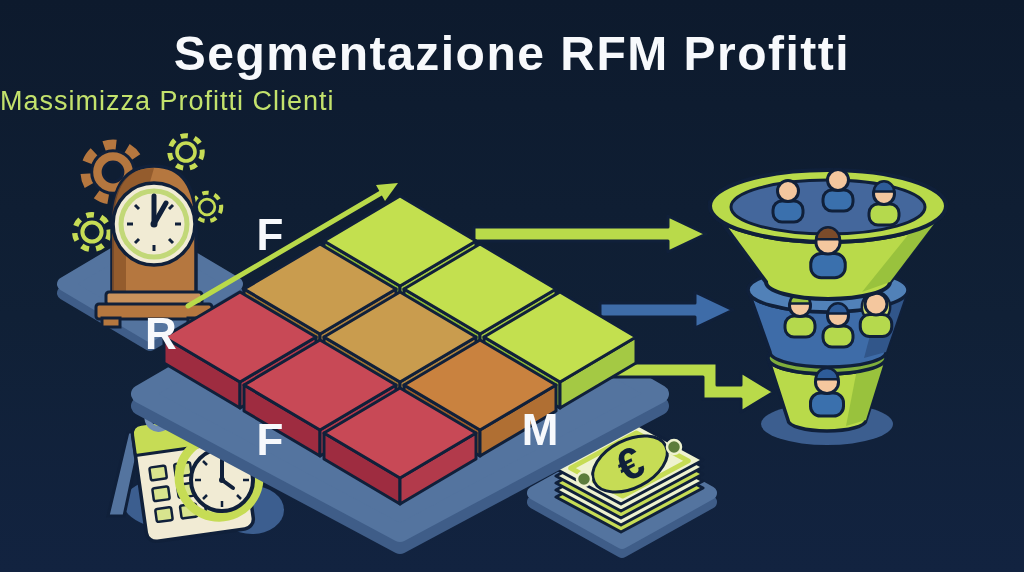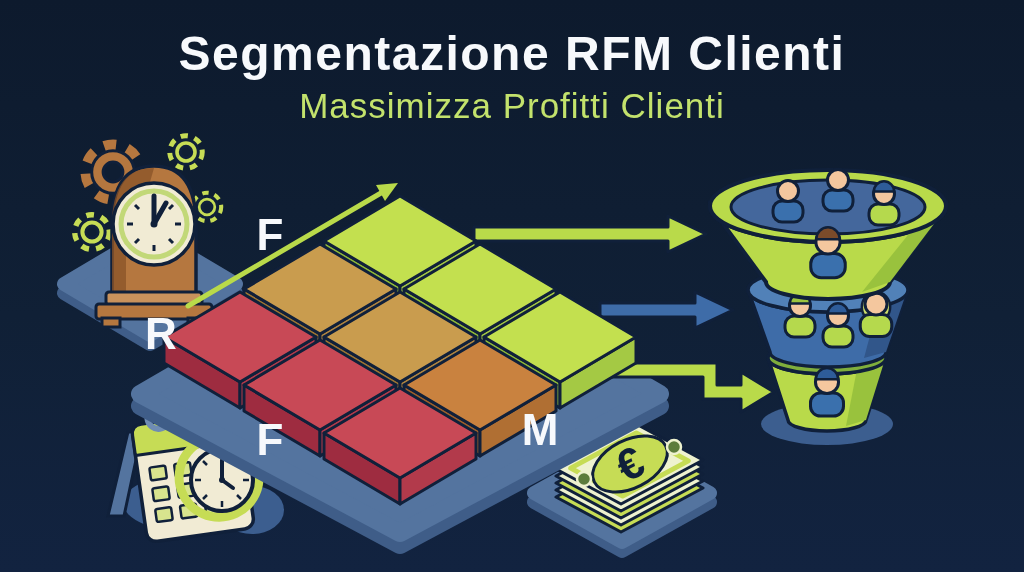--- a/index.html
+++ b/index.html
@@ -2,22 +2,22 @@
 <html style="--bg: #0f1e33; --ink: #10203a; --white: #f7f9fc; --subtitle: #c3e26c; --green: #b9da4a; --greenDark: #99c23d; --greenRim: #7fae3c; --blue: #3e6ca8; --blueLight: #5181b8; --blueShade: #31568a; --interior: #44679c; --platform: #54749f; --platformDark: #3f5d88; --shadow: #3c5e8f; --cream: #f1ebd4; --skin: #f4c79e; --brown: #b5773f; --brownDark: #8a5328; --brownLight: #c9925c; --billPale: #eef2cf; --billGreen: #c6dc55; --billDot: #5c7c3c; --ring: #6f8cb3;"><head>
 <meta charset="utf-8">
 <style>
   html,body{margin:0;padding:0;background:#0f1e33;}
   .stage{position:relative;width:1024px;height:572px;overflow:hidden;
          background:linear-gradient(180deg,#0d1a2d 0%,#102036 55%,#122340 100%);
          font-family:"Liberation Sans", sans-serif;}
   .stage svg{position:absolute;left:0;top:0;}
   .title{position:absolute;top:26px;left:0;width:100%;text-align:center;
          color:var(--white,#f7f9fc);font-size:48px;font-weight:800;letter-spacing:1.5px;}
-  .subtitle{position:absolute;top:86px;left:0;width:100%;text-align:center;
-         color:var(--subtitle,#c3e26c);font-size:35px;font-weight:500;letter-spacing:1px;}
+  .subtitle{position:absolute;top:86px;left:0;width:100%;
+         color:var(--subtitle,#c3e26c);font-size:27px;font-weight:500;letter-spacing:1px;}
   .axis{font-weight:800;font-size:44px;fill:var(--white,#f7f9fc);}
 </style>
 </head>
 <body>
 
 <div class="stage">
 <svg width="1024" height="572" viewBox="0 0 1024 572">
 
   <g>
     <polygon points="150,242 236,293 150,344 64,293" fill="var(--platformDark)" stroke="var(--platformDark)" stroke-width="14" stroke-linejoin="round"></polygon>
@@ -258,15 +258,15 @@
   </g>
 
   <g>
     <text class="axis" x="270" y="250" text-anchor="middle">F</text>
     <text class="axis" x="161" y="349" text-anchor="middle">R</text>
     <text class="axis" x="270" y="455" text-anchor="middle">F</text>
     <text class="axis" x="540" y="445" text-anchor="middle">M</text>
   </g>
 </svg>
 
-<div class="title">Segmentazione RFM Clienti</div>
+<div class="title">Segmentazione RFM Profitti</div>
 <div class="subtitle">Massimizza Profitti Clienti</div>
 </div>
 
 </body></html>

